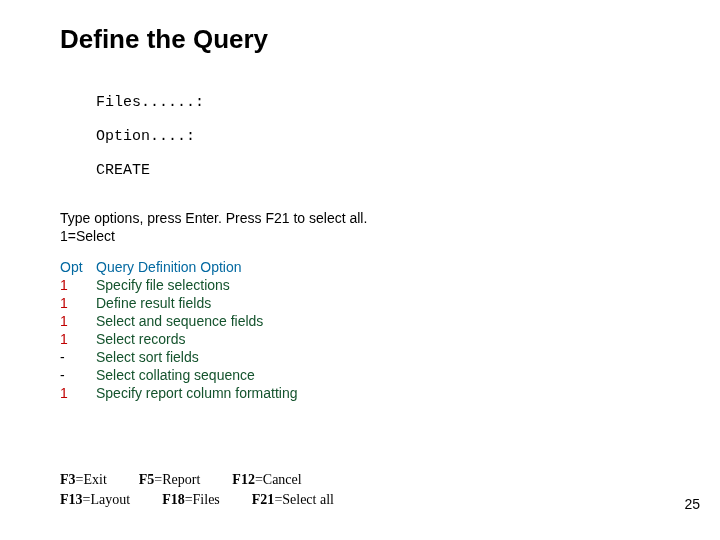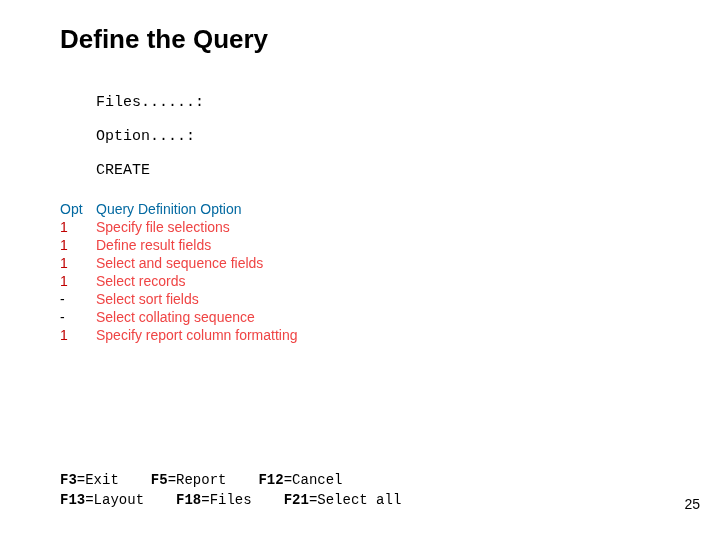--- a/index.html
+++ b/index.html
@@ -57,38 +57,38 @@
       color: #c00000;
       font-weight: normal;
     }
     .col-opt.number {
       color: #c00000;
     }
     .col-opt.dash {
       color: #000000;
     }
     .col-label {
-      color: #ef4444;
+      color: #14532d;
     }
     .col-header {
       color: #0369a1;
       font-weight: normal;
     }
     .fkeys {
       position: absolute;
       bottom: 28px;
       left: 60px;
       right: 60px;
     }
     .fkeys-row {
       display: flex;
       gap: 32px;
       margin-bottom: 4px;
       font-size: 14px;
-      font-family: Liberation Mono, monospace;
+      font-family: Liberation Serif, serif;
     }
     .fkey-item span.fkey {
       font-weight: bold;
     }
     .page-number {
       position: absolute;
       bottom: 28px;
       right: 20px;
       font-size: 14px;
       font-family: Arial, Helvetica, sans-serif;
@@ -103,20 +103,24 @@
   <div class="title">Define the Query</div>
 
   <div class="header-line">
     <span>Files......:</span>
     <span>          </span>
     <span>Option....:</span>
     <span> </span>
     <span>CREATE</span>
   </div>
 
+  <div class="instructions">
+    <div class="instructions-line">Type options, press Enter.  Press F21 to select all.</div>
+    <div class="instructions-line">  1=Select</div>
+  </div>
 
   <table class="menu-table">
     <thead>
       <tr>
         <td class="col-opt col-header">Opt</td>
         <td class="col-label col-header">Query Definition Option</td>
       </tr>
     </thead>
     <tbody id="menu-tbody">
     <tr>

